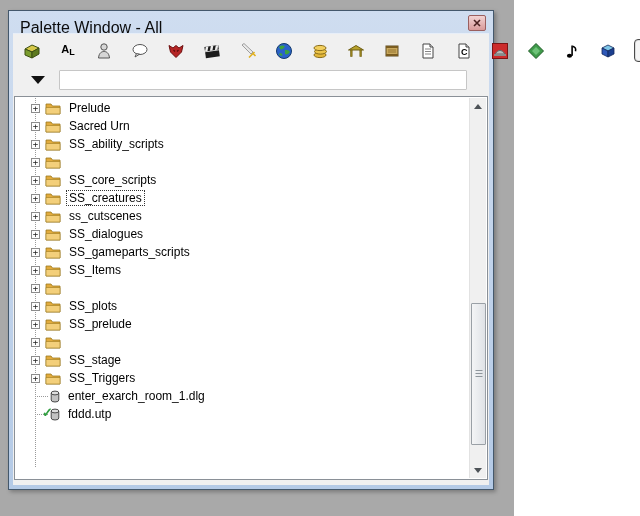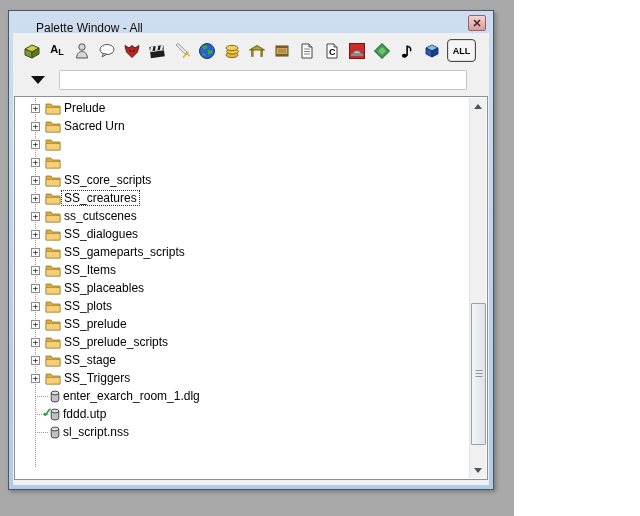--- a/index.html
+++ b/index.html
@@ -4,32 +4,32 @@
 <style>
   html,body{margin:0;padding:0;background:#fff;width:640px;height:516px;overflow:hidden;
     font-family:"Liberation Sans",sans-serif;}
   #stage{position:relative;width:640px;height:516px;background:#fff;}
   .desktop{position:absolute;left:0;top:0;width:514px;height:516px;background:#a9a9a9;}
 
   
   .window{position:absolute;left:8px;top:10px;width:484px;height:478px;
     border:1px solid #44586c;background:linear-gradient(#cfddf0,#b4cae6);
     box-shadow:2px 2px 4px rgba(0,0,0,.28);}
-  .titlebar{position:relative;height:34px;display:flex;align-items:center;padding-left:27px;
-    font-size:12px;color:#0c0c0c;}
+  .titlebar{position:relative;height:34px;display:flex;align-items:center;padding-left:11px;
+    font-size:16px;color:#0c0c0c;}
   .close-btn{position:absolute;right:7px;top:4px;width:16px;height:14px;
     background:linear-gradient(#f2d3d3,#d99a9a);border:1px solid #9a5f5f;border-radius:2px;
     display:flex;align-items:center;justify-content:center;cursor:default;}
   .close-btn svg{display:block;}
 
   .client{position:absolute;left:4px;right:4px;top:22px;bottom:4px;background:#f0f0f0;
     border-top:1px solid #e7eef8;}
 
   
-  .toolbar{height:33px;display:flex;align-items:center;padding-left:9px;gap:5px;}
+  .toolbar{height:33px;display:flex;align-items:center;padding-left:9px;gap:16px;}
   .tb{width:20px;height:20px;display:flex;align-items:center;justify-content:center;flex:0 0 auto;}
   .tb svg{display:block;}
   .al-text{font-size:11px;font-weight:bold;color:#000;line-height:1;}
   .al-text .sub{font-size:9px;vertical-align:-2px;}
   .all-btn{width:27px;height:21px;border:1px solid #4a4a4a;border-radius:4px;background:#f5f5f5;
     box-shadow:inset 0 0 0 1px #dcdcdc;display:flex;align-items:center;justify-content:center;
     font-size:9px;font-weight:bold;color:#000;letter-spacing:0;flex:0 0 auto;}
 
   
   .filter-row{height:26px;display:flex;align-items:center;padding-left:18px;}
@@ -43,21 +43,21 @@
     border:1px solid #8a9097;box-sizing:border-box;}
   .rows{position:absolute;left:0;top:1px;right:17px;bottom:1px;overflow:hidden;padding-top:1px;}
   .guide-v{position:absolute;left:20px;top:0;width:1px;height:369px;
     background:repeating-linear-gradient(#9a9a9a 0 1px,transparent 1px 2px);}
   .row{height:18px;display:flex;align-items:center;position:relative;font-size:12px;color:#000;cursor:default;}
   .row .expander{width:9px;height:9px;margin-left:16px;border:1px solid #8c8c8c;background:#fdfdfd;
     font-size:9px;line-height:7px;text-align:center;box-sizing:border-box;
     font-family:"DejaVu Sans Mono",monospace;color:#222;flex:0 0 auto;}
   .row .folder-icon{margin-left:5px;flex:0 0 auto;}
   .row .leaf-icon{margin-left:35px;flex:0 0 auto;}
-  .row .label{padding:0 2px;border:1px solid transparent;white-space:nowrap;}
+  .row .label{margin-left:5px;padding:0 2px;border:1px solid transparent;white-space:nowrap;}
   .row.focused .label{border:1px dotted #333;}
   .row.resource::before{content:"";position:absolute;left:20px;top:9px;width:13px;
     border-top:1px dotted #9a9a9a;}
   .row .check{display:none;position:absolute;left:27px;top:0;color:#2f9e3f;font-weight:bold;
     font-size:13px;line-height:16px;}
   .row.checked .check{display:block;}
 
   
   .scrollbar{position:absolute;right:1px;top:1px;bottom:1px;width:16px;background:#f0f0f0;
     border-left:1px solid #e2e2e2;}
@@ -241,20 +241,21 @@
     <span class="label">Sacred Urn</span>
   </div>
 
   <div class="row folder">
     <div class="expander">+</div>
     <svg class="folder-icon" width="16" height="13" viewBox="0 0 16 13">
       <path d="M1 2 L6 2 L7.5 4 L15 4 L15 12 L1 12 Z" fill="#e2ab3d" stroke="#9c7a1e" stroke-width="0.8"></path>
       <path d="M1 5.5 L15 5.5 L15 12 L1 12 Z" fill="#f3cf7a" stroke="#9c7a1e" stroke-width="0.6"></path>
     </svg>
 
+    <span class="label">SS_ability_scripts</span>
   </div>
 
   <div class="row folder">
     <div class="expander">+</div>
     <svg class="folder-icon" width="16" height="13" viewBox="0 0 16 13">
       <path d="M1 2 L6 2 L7.5 4 L15 4 L15 12 L1 12 Z" fill="#e2ab3d" stroke="#9c7a1e" stroke-width="0.8"></path>
       <path d="M1 5.5 L15 5.5 L15 12 L1 12 Z" fill="#f3cf7a" stroke="#9c7a1e" stroke-width="0.6"></path>
     </svg>
 
   </div>
@@ -319,21 +320,20 @@
     <span class="label">SS_Items</span>
   </div>
 
   <div class="row folder">
     <div class="expander">+</div>
     <svg class="folder-icon" width="16" height="13" viewBox="0 0 16 13">
       <path d="M1 2 L6 2 L7.5 4 L15 4 L15 12 L1 12 Z" fill="#e2ab3d" stroke="#9c7a1e" stroke-width="0.8"></path>
       <path d="M1 5.5 L15 5.5 L15 12 L1 12 Z" fill="#f3cf7a" stroke="#9c7a1e" stroke-width="0.6"></path>
     </svg>
 
-    <span class="label">SS_placeables</span>
   </div>
 
   <div class="row folder">
     <div class="expander">+</div>
     <svg class="folder-icon" width="16" height="13" viewBox="0 0 16 13">
       <path d="M1 2 L6 2 L7.5 4 L15 4 L15 12 L1 12 Z" fill="#e2ab3d" stroke="#9c7a1e" stroke-width="0.8"></path>
       <path d="M1 5.5 L15 5.5 L15 12 L1 12 Z" fill="#f3cf7a" stroke="#9c7a1e" stroke-width="0.6"></path>
     </svg>
 
     <span class="label">SS_plots</span>
@@ -349,21 +349,20 @@
     <span class="label">SS_prelude</span>
   </div>
 
   <div class="row folder">
     <div class="expander">+</div>
     <svg class="folder-icon" width="16" height="13" viewBox="0 0 16 13">
       <path d="M1 2 L6 2 L7.5 4 L15 4 L15 12 L1 12 Z" fill="#e2ab3d" stroke="#9c7a1e" stroke-width="0.8"></path>
       <path d="M1 5.5 L15 5.5 L15 12 L1 12 Z" fill="#f3cf7a" stroke="#9c7a1e" stroke-width="0.6"></path>
     </svg>
 
-    <span class="label">SS_prelude_scripts</span>
   </div>
 
   <div class="row folder">
     <div class="expander">+</div>
     <svg class="folder-icon" width="16" height="13" viewBox="0 0 16 13">
       <path d="M1 2 L6 2 L7.5 4 L15 4 L15 12 L1 12 Z" fill="#e2ab3d" stroke="#9c7a1e" stroke-width="0.8"></path>
       <path d="M1 5.5 L15 5.5 L15 12 L1 12 Z" fill="#f3cf7a" stroke="#9c7a1e" stroke-width="0.6"></path>
     </svg>
 
     <span class="label">SS_stage</span>
@@ -394,29 +393,20 @@
   <div class="row resource checked">
 
     <svg class="leaf-icon" width="10" height="13" viewBox="0 0 10 13">
       <path d="M1.2 3 v7 a3.8 2 0 0 0 7.6 0 v-7" fill="#c2c2c2" stroke="#3a3a3a" stroke-width="0.9"></path>
       <ellipse cx="5" cy="3" rx="3.8" ry="1.9" fill="#dedede" stroke="#3a3a3a" stroke-width="0.9"></ellipse>
     </svg>
     <span class="check">✓</span>
     <span class="label">fddd.utp</span>
   </div>
 
-  <div class="row resource">
-
-    <svg class="leaf-icon" width="10" height="13" viewBox="0 0 10 13">
-      <path d="M1.2 3 v7 a3.8 2 0 0 0 7.6 0 v-7" fill="#c2c2c2" stroke="#3a3a3a" stroke-width="0.9"></path>
-      <ellipse cx="5" cy="3" rx="3.8" ry="1.9" fill="#dedede" stroke="#3a3a3a" stroke-width="0.9"></ellipse>
-    </svg>
-
-    <span class="label">sl_script.nss</span>
-  </div>
 </div>
 
         <div class="scrollbar">
           <div class="sb-btn sb-up">
             <div class="tri-up"></div>
           </div>
           <div class="sb-thumb">
             <div class="sb-grip"></div>
           </div>
           <div class="sb-btn sb-down">

